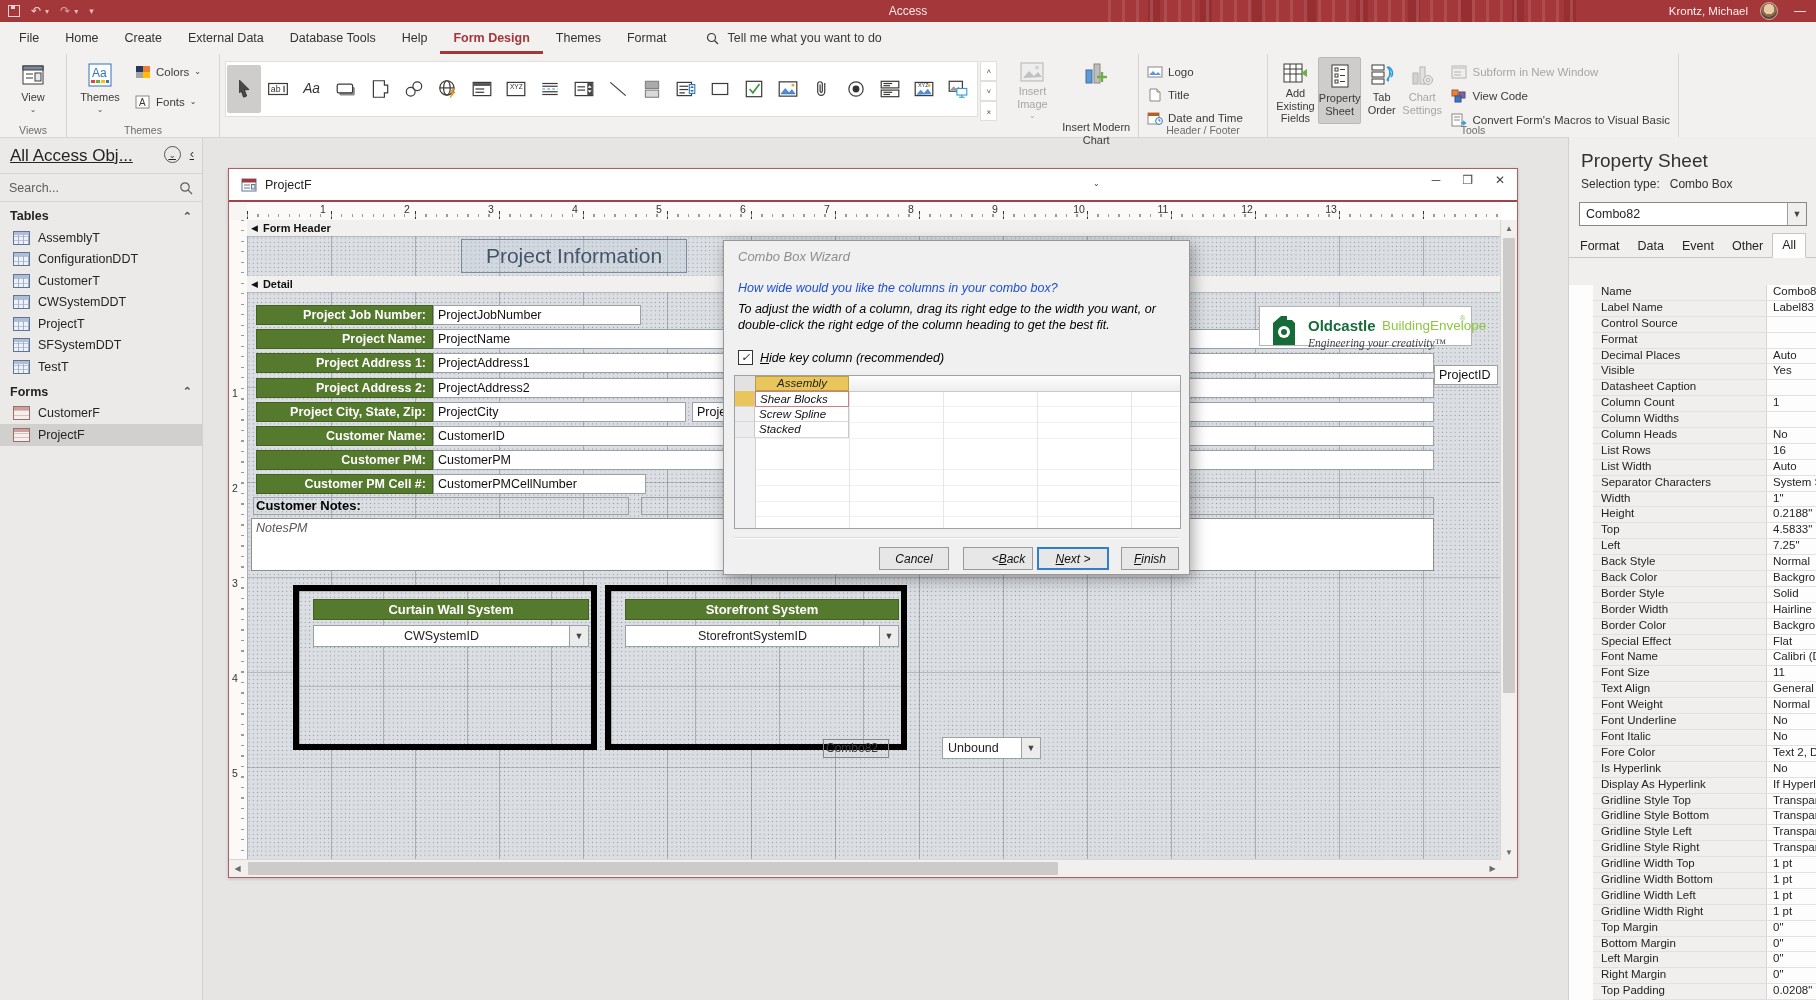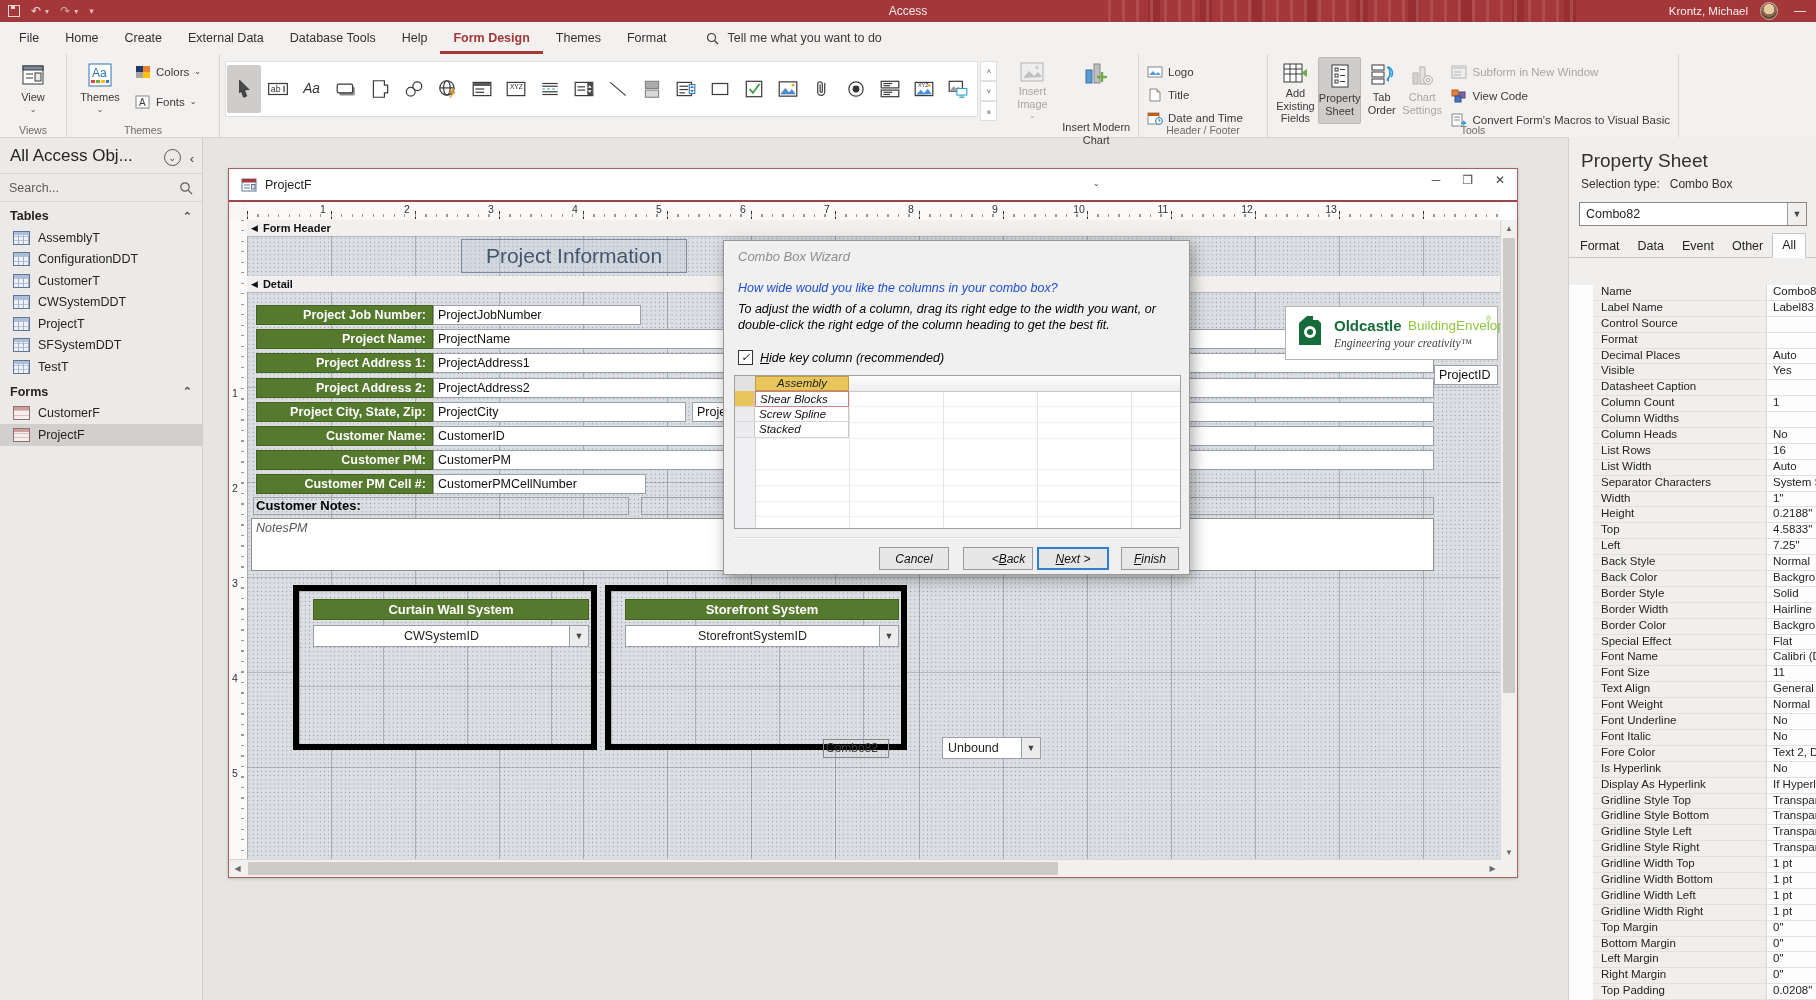--- a/index.html
+++ b/index.html
@@ -42,21 +42,21 @@
   .gallery{background:#fff;border:1px solid #e1dfdd;height:54px;display:flex;align-items:center;padding:0 1px;margin-top:4px;}
   .ctrl{width:34px;height:48px;display:flex;align-items:center;justify-content:center;}
   .ctrl.selected{background:#cfcdcb;border-radius:2px;}
   .gal-scroll{display:flex;flex-direction:column;margin-left:2px;margin-top:4px;}
   .gal-scroll span{width:15px;height:18px;border:1px solid #e1dfdd;background:#fff;font-size:8px;color:#555;display:flex;align-items:center;justify-content:center;}
   .stack{display:flex;flex-direction:column;justify-content:flex-start;gap:1px;padding-top:4px;}
   .mini{width:16px;height:14px;display:inline-block;}
 
   
   .navpane{position:absolute;left:0;top:137px;width:202px;bottom:0;background:#eceae8;border-right:1px solid #d2d0ce;z-index:4;}
-  .nav-title{display:flex;align-items:flex-end;padding:9px 8px 7px 10px;font-size:17px;color:#252423;}
+  .nav-title{display:flex;align-items:flex-start;padding:9px 8px 7px 10px;font-size:17px;color:#252423;text-decoration:underline;}
   .nav-title .grow{flex:1;}
   .nav-circ{width:15px;height:15px;border:1px solid #555;border-radius:50%;font-size:9px;display:flex;align-items:center;justify-content:center;color:#444;margin-right:9px;}
   .nav-chev{font-size:13px;color:#444;}
   .nav-search{height:27px;border-top:1px solid #d8d6d4;border-bottom:1px solid #d8d6d4;display:flex;align-items:center;padding:0 9px;font-size:12.5px;color:#605e5c;background:#eceae8;}
   .nav-search .grow{flex:1;}
   .nav-gh{display:flex;align-items:center;padding:7px 10px 4px;font-size:12.5px;font-weight:700;color:#252423;}
   .nav-gh .grow{flex:1;}
   .nav-item{display:flex;align-items:center;gap:8px;height:21.5px;padding-left:13px;font-size:12.5px;color:#252423;}
   .nav-item.selected{background:#d2d0ce;}
   .ic-table{width:15px;height:12px;border:1px solid #5f7596;background:
@@ -96,21 +96,21 @@
   .flabel{position:absolute;left:9px;width:177px;height:20px;background:#55792d;border:1px solid #44621f;color:#fff;font-size:12.5px;font-weight:700;text-align:right;line-height:18px;padding-right:6px;box-sizing:border-box;}
   .fbox{position:absolute;height:20px;background:#fff;border:1px solid #9aa0a6;font-size:12.5px;color:#111;line-height:18px;padding:0 4px;box-sizing:border-box;white-space:nowrap;overflow:hidden;}
   .outline{position:absolute;border:1px solid #9aa0a6;box-sizing:border-box;}
   .noteslab{position:absolute;border:1px solid #9aa0a6;font-size:13px;font-weight:700;color:#000;line-height:16px;padding-left:2px;box-sizing:border-box;}
   .notesbox{position:absolute;background:#fff;border:1px solid #8f8f8f;color:#5a5a5a;font-size:12.5px;padding:2px 4px;box-sizing:border-box;font-style:italic;}
   .subbox{position:absolute;border:6px solid #000;box-sizing:border-box;margin-left:40px;}
   .subhead{position:absolute;background:#55792d;border:1px solid #44621f;color:#fff;font-size:13px;font-weight:700;display:flex;align-items:center;justify-content:center;box-sizing:border-box;}
   .subcombo{position:absolute;background:#fff;border:1px solid #9aa0a6;font-size:12.5px;color:#222;display:flex;align-items:center;box-sizing:border-box;}
   .subcombo .txt{flex:1;text-align:center;}
   .darr{width:18px;align-self:stretch;border-left:1px solid #9aa0a6;background:#ececec;display:flex;align-items:center;justify-content:center;font-size:9px;color:#444;}
-  .logo{position:absolute;left:1038px;top:14px;width:213px;height:54px;background:#fff;border:1px solid #b5b3b1;box-sizing:border-box;}
+  .logo{position:absolute;left:1012px;top:14px;width:213px;height:40px;background:#fff;border:1px solid #b5b3b1;box-sizing:border-box;}
   .logo .mark{position:absolute;left:10px;top:7px;}
   .logo .b1{position:absolute;left:48px;top:10px;font-size:15px;font-weight:800;color:#156c38;}
   .logo .b2{position:absolute;left:122px;top:11px;font-size:13.5px;color:#8dc63f;}
   .logo .reg{position:absolute;left:200px;top:8px;font-size:7px;color:#8dc63f;}
   .logo .tag{position:absolute;left:48px;top:30px;font-size:11.5px;font-style:italic;font-family:"Liberation Serif",serif;color:#3f3f3f;}
   .vscroll{position:absolute;right:0;top:51px;width:16px;bottom:17px;background:#f1f0ee;border-left:1px solid #d8d6d4;}
   .hscroll{position:absolute;left:0;right:16px;bottom:0;height:17px;background:#f1f0ee;border-top:1px solid #d8d6d4;}
   .sbtn{position:absolute;background:#f1f0ee;color:#6a6a6a;font-size:8px;display:flex;align-items:center;justify-content:center;}
   .thumb{position:absolute;background:#cdcbc9;border-radius:1px;}
   .sqcorner{position:absolute;right:0;bottom:0;width:16px;height:17px;background:#f1f0ee;}

